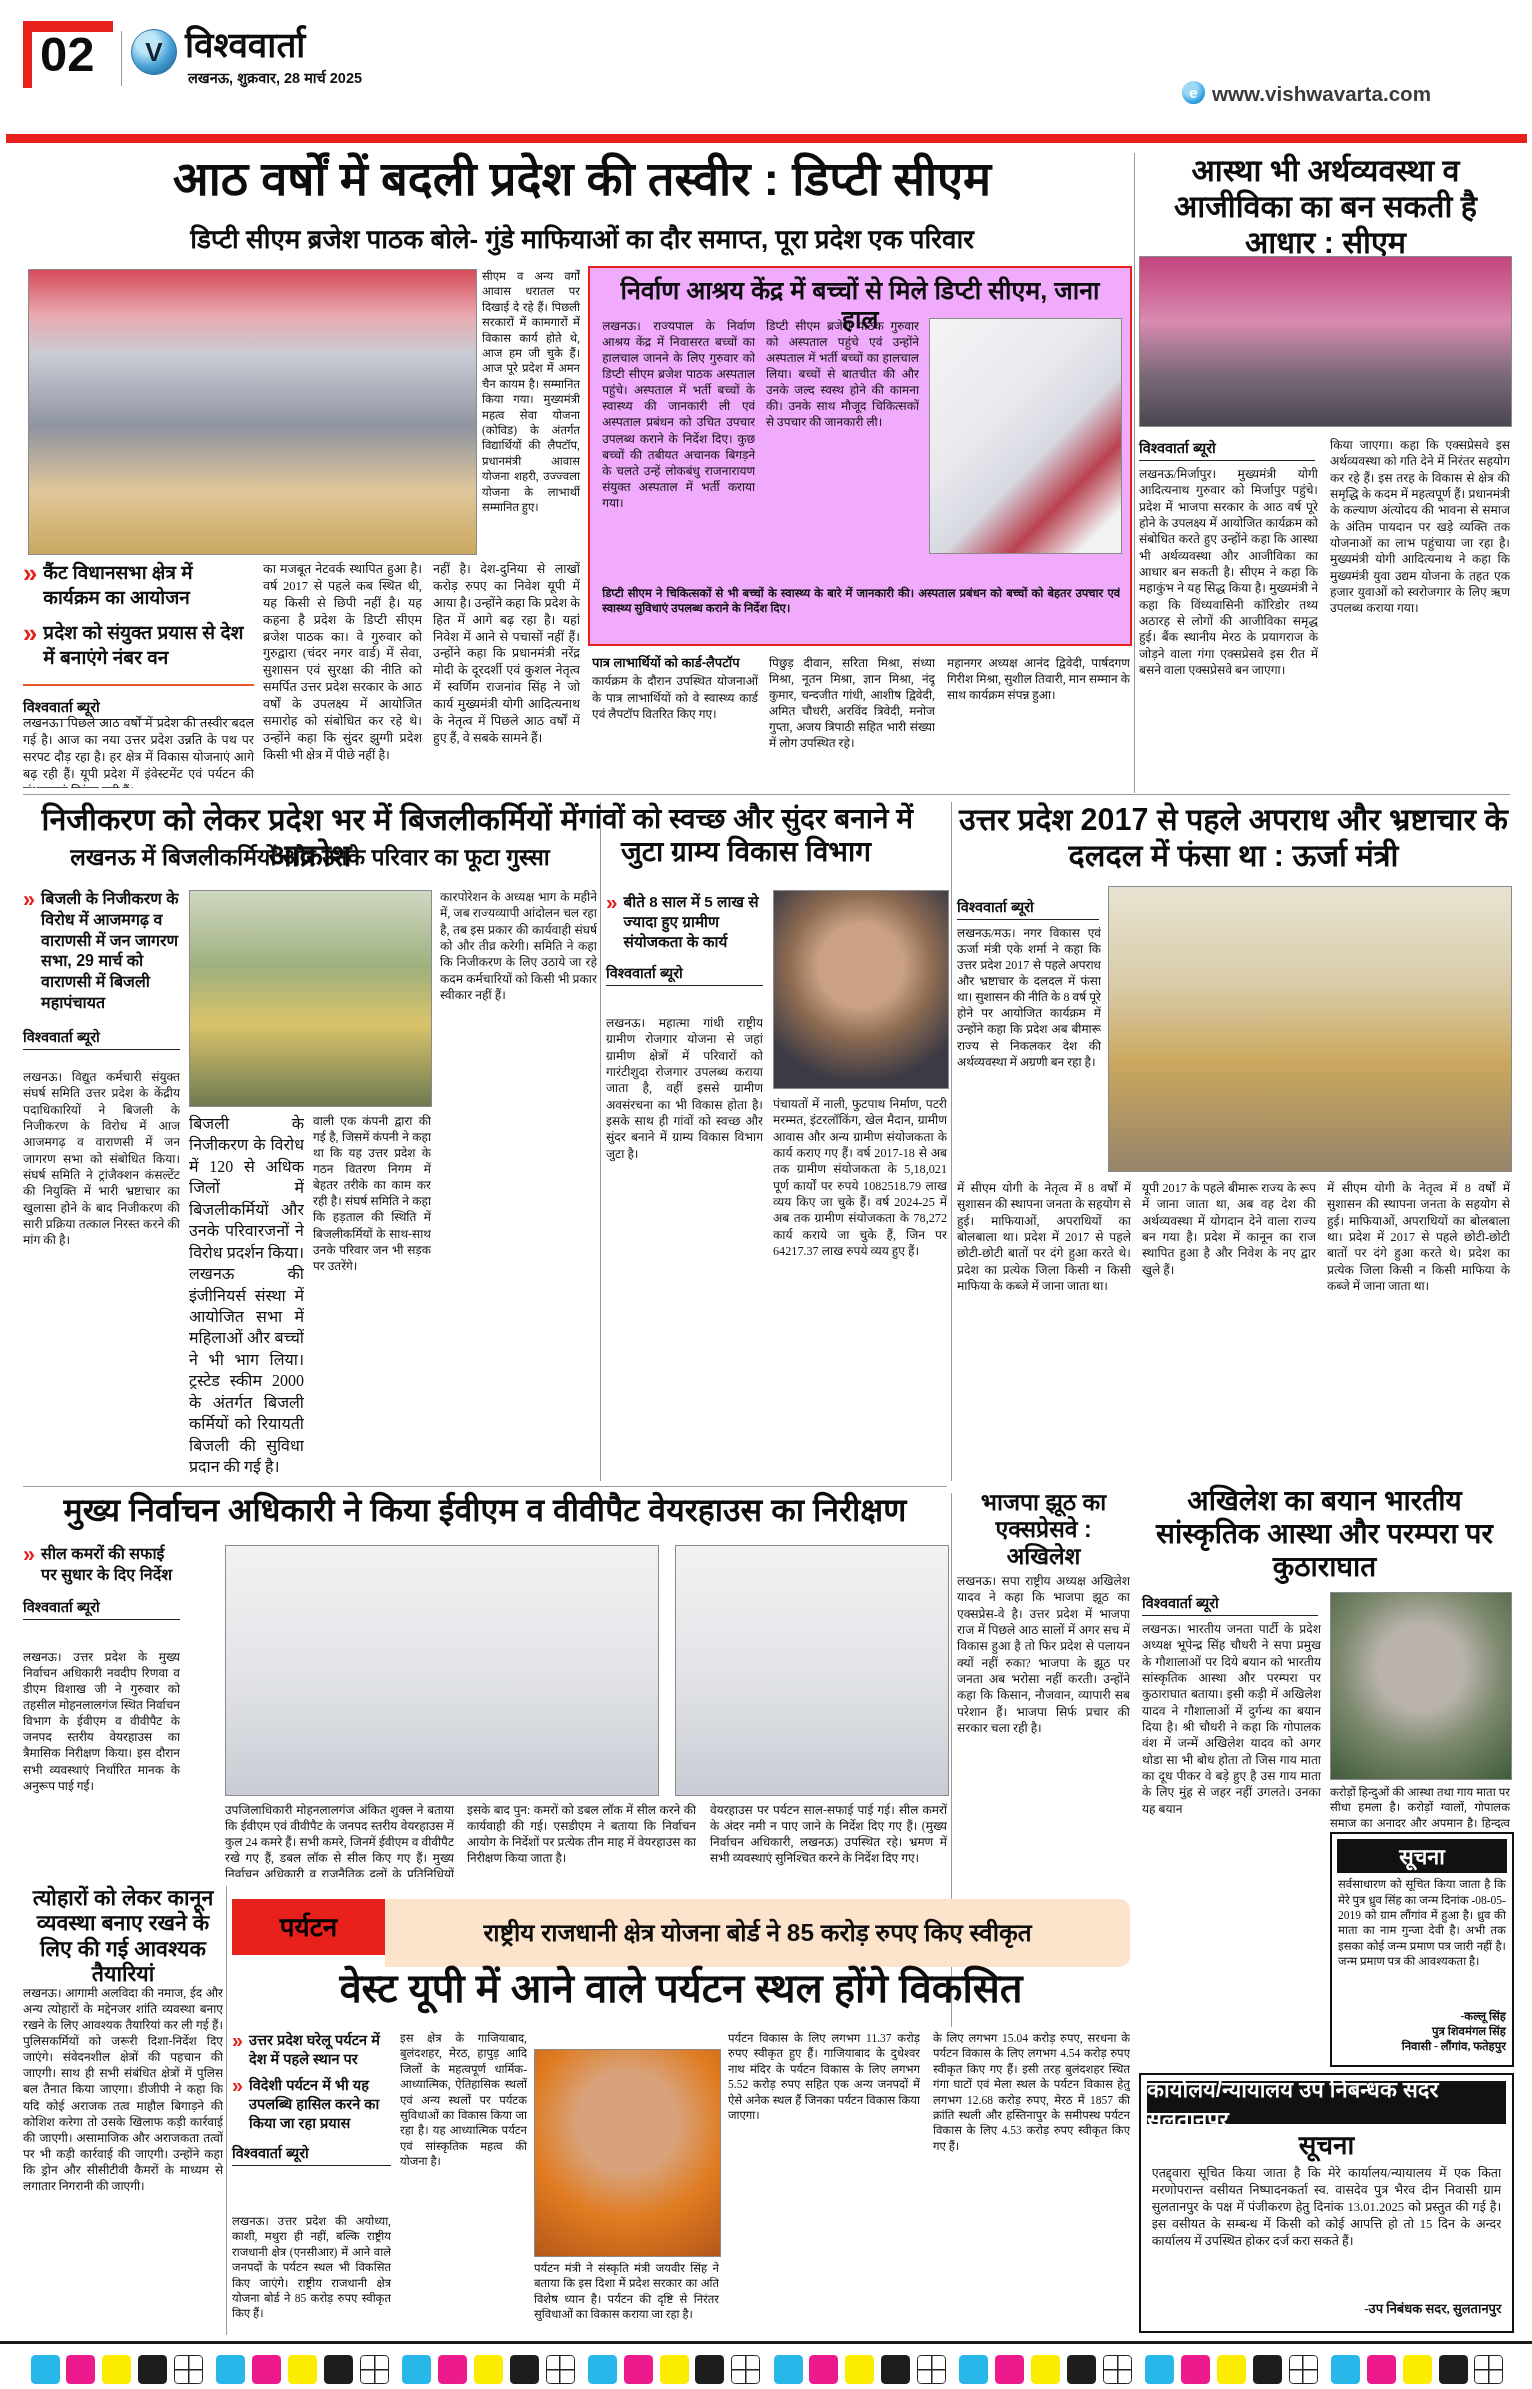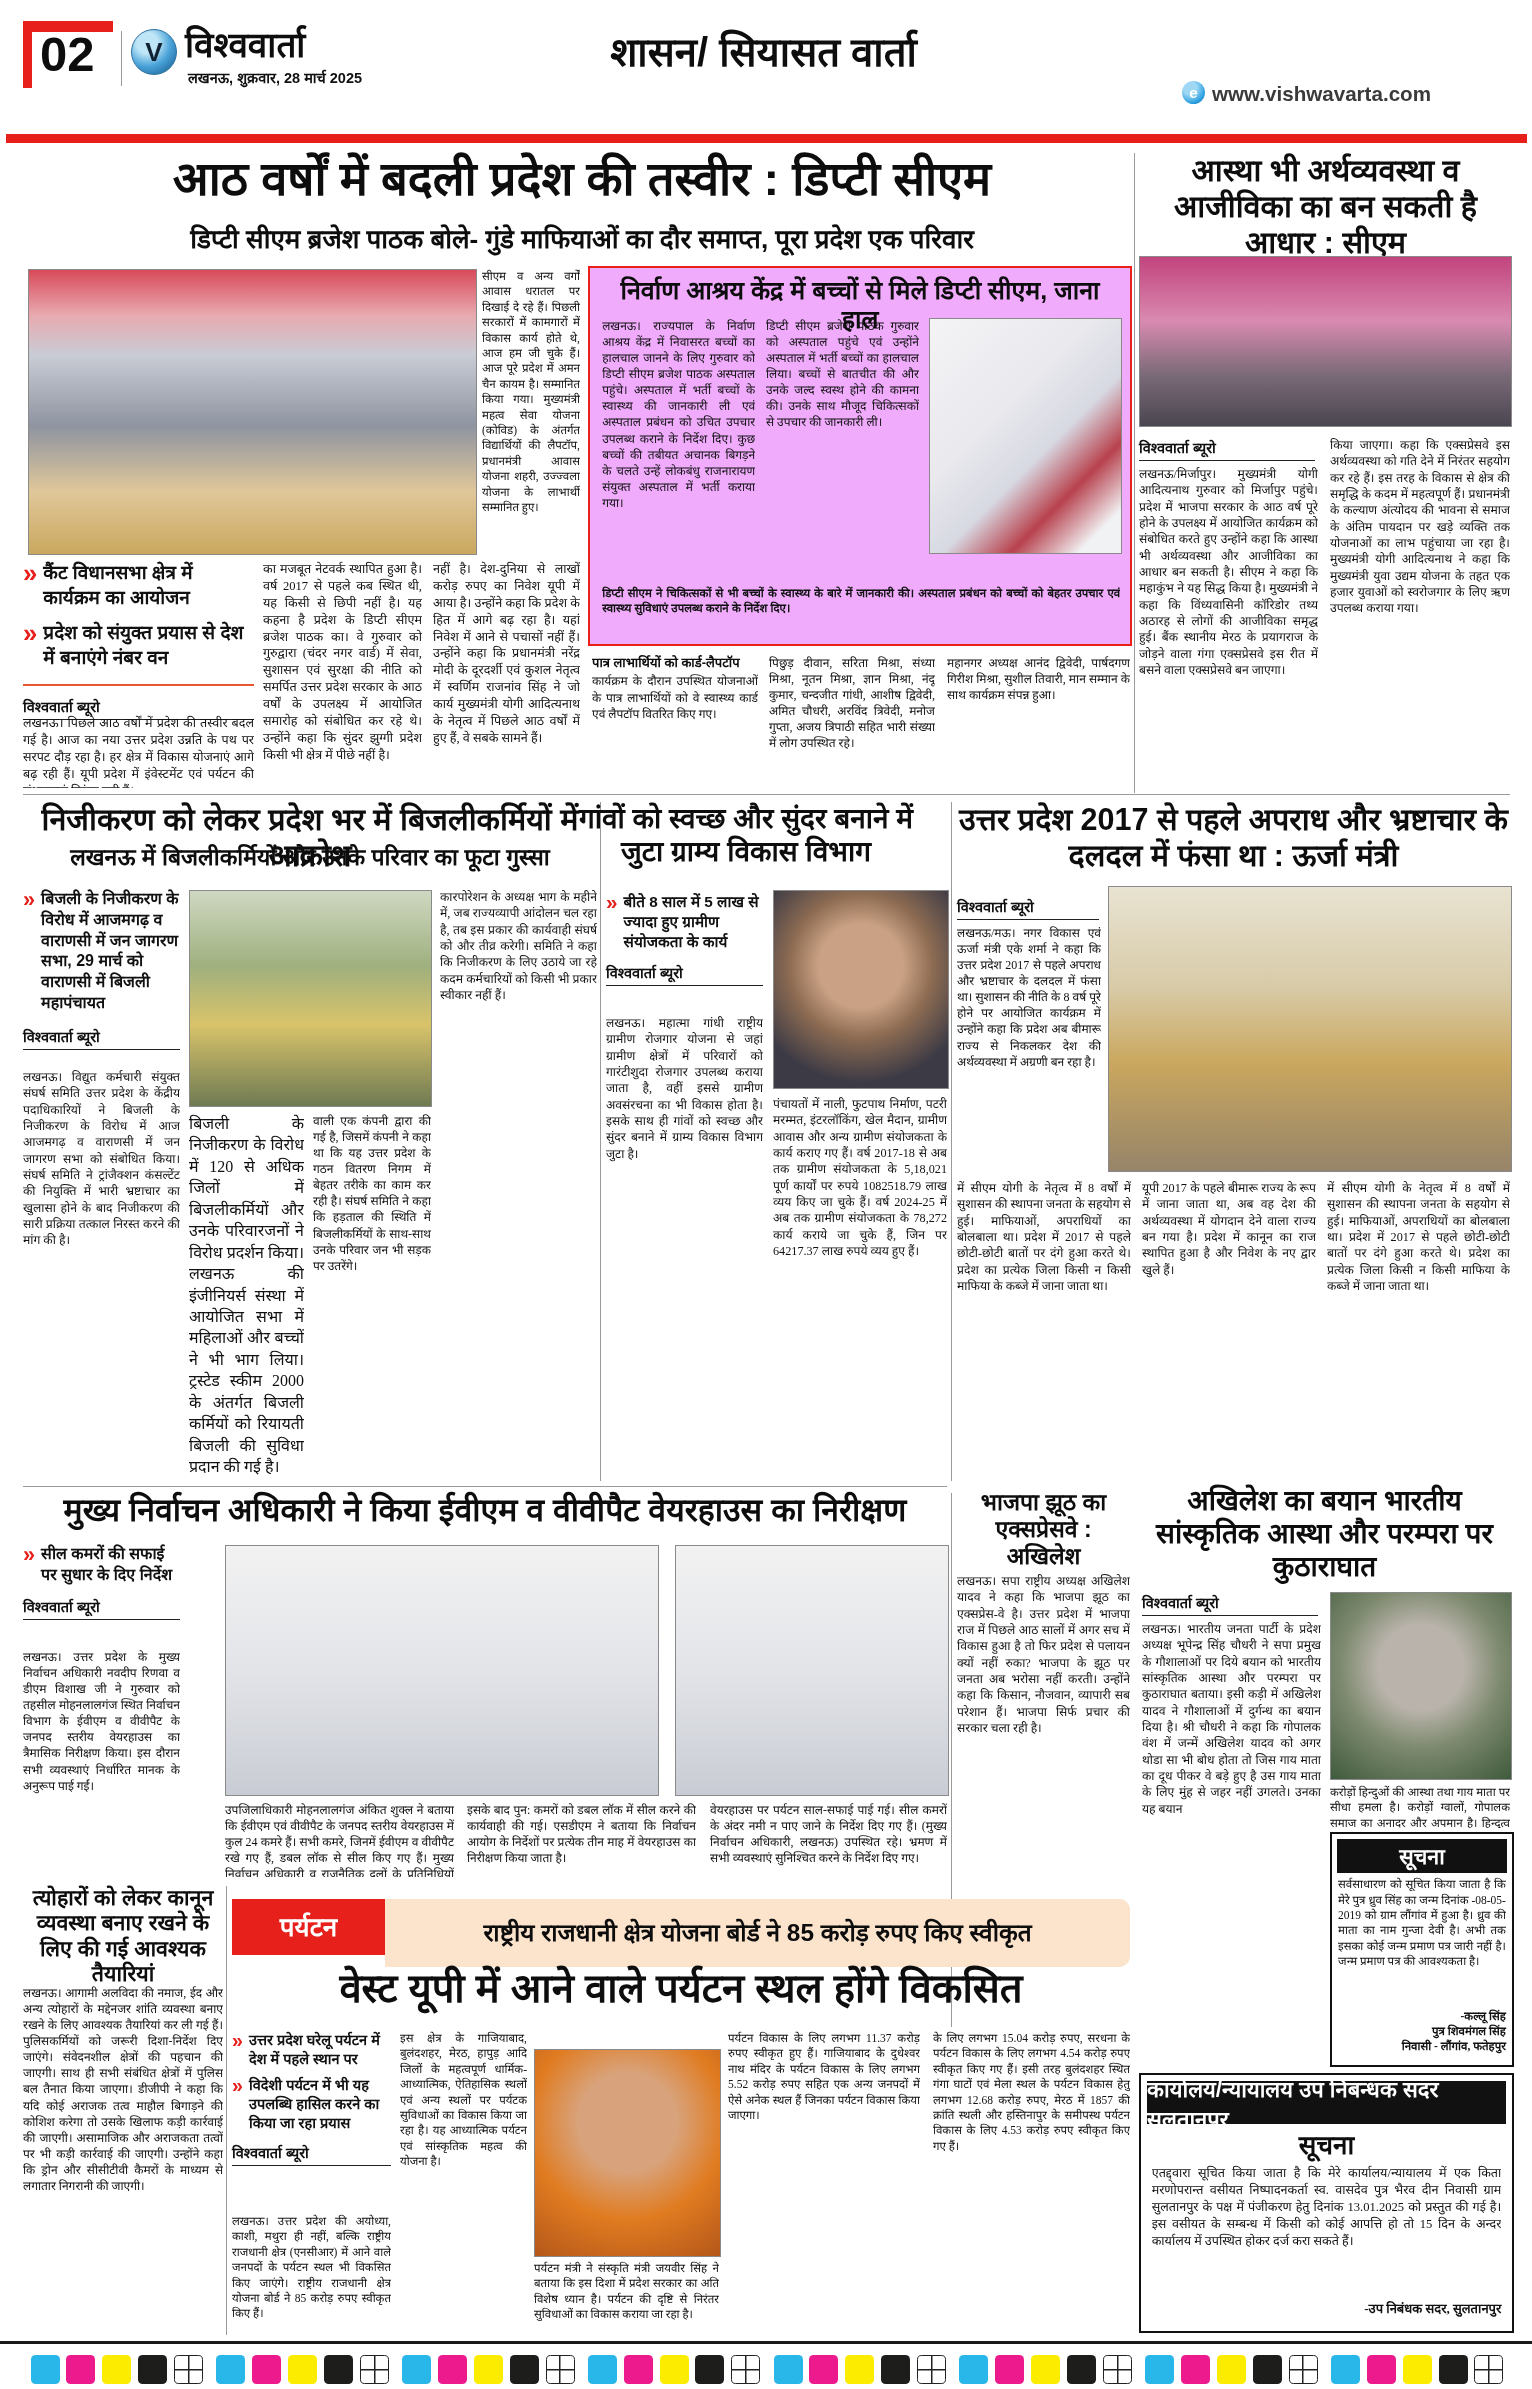--- a/index.html
+++ b/index.html
@@ -50,21 +50,20 @@
   <div class="abs hl" style="left:40px;top:26px;font-size:49px;">02</div>
   <div class="vline" style="left:121px;top:30.5px;height:55px;"></div>
   <div class="abs" style="left:131px;top:29px;width:44px;height:44px;border-radius:50%;
        background:radial-gradient(circle at 35% 30%,#bfe6f7 0 25%,#4aa3d8 55%,#2f7fb5 75%,#3f9e4f 100%);
        display:flex;align-items:center;justify-content:center;color:#123;font-weight:bold;font-size:26px;
        font-family:'Liberation Sans',sans-serif;border:1.5px solid #2a6fa0;">
     <span>V</span>
   </div>
   <div class="abs hl" style="left:185px;top:24.4px;font-size:35px;">विश्ववार्ता</div>
   <div class="abs b" style="left:188px;top:67px;font-size:14.5px;font-family:'Liberation Sans',sans-serif;">लखनऊ,  शुक्रवार, 28 मार्च 2025</div>
-  <div class="abs hl c" style="left:397px;top:29px;width:733px;font-size:40px;">शासन/ सियासत वार्ता</div>
   <div class="abs" style="left:1182px;top:81px;width:23px;height:23px;border-radius:50%;
        background:radial-gradient(circle at 35% 30%,#9fd8f5 0 30%,#2a9fe0 70%,#1a6fb0);
        color:#fff;font-weight:bold;display:flex;align-items:center;justify-content:center;
        font-family:'Liberation Sans',sans-serif;font-size:15.3px;">
     <span>e</span>
   </div>
   <div class="abs b" style="left:1212px;top:82px;font-size:20.6px;color:#3a3a3a;font-family:'Liberation Sans',sans-serif;">www.vishwavarta.com</div>
   <div class="abs" style="left:6.1px;top:134px;width:1521px;height:9.2px;background:#e8201c;"></div>
 
   <div class="abs hl c" style="left:30.5px;top:151px;width:1103px;font-size:47px;">आठ वर्षों में बदली प्रदेश की तस्वीर : डिप्टी सीएम</div>
@@ -183,21 +182,21 @@
     <div class="col" style="position:static;margin:3.1px 6.1px;font-size:11.5px;height:128px;">सर्वसाधारण को सूचित किया जाता है कि मेरे पुत्र ध्रुव सिंह का जन्म दिनांक -08-05-2019 को ग्राम लौंगांव में हुआ है। ध्रुव की माता का नाम गुन्जा देवी है। अभी तक इसका कोई जन्म प्रमाण पत्र जारी नहीं है। जन्म प्रमाण पत्र की आवश्यकता है।</div>
     <div class="b" style="text-align:right;margin:0 6.1px;font-size:11.5px;">-कल्लू सिंह</div>
     <div class="b" style="text-align:right;margin:0 6.1px;font-size:11.5px;">पुत्र शिवमंगल सिंह</div>
     <div class="b" style="text-align:right;margin:0 6.1px;font-size:11.5px;">निवासी - लौंगांव, फतेहपुर</div>
   </div>
 
   <div class="abs hl c" style="left:23px;top:1886px;width:200px;font-size:21.4px;">त्योहारों को लेकर कानून व्यवस्था बनाए रखने के लिए की गई आवश्यक तैयारियां</div>
   <div class="col" style="left:23px;top:1985px;width:200px;height:350px;font-size:12px;">लखनऊ। आगामी अलविदा की नमाज, ईद और अन्य त्योहारों के मद्देनजर शांति व्यवस्था बनाए रखने के लिए आवश्यक तैयारियां कर ली गई हैं। पुलिसकर्मियों को जरूरी दिशा-निर्देश दिए जाएंगे। संवेदनशील क्षेत्रों की पहचान की जाएगी। साथ ही सभी संबंधित क्षेत्रों में पुलिस बल तैनात किया जाएगा। डीजीपी ने कहा कि यदि कोई अराजक तत्व माहौल बिगाड़ने की कोशिश करेगा तो उसके खिलाफ कड़ी कार्रवाई की जाएगी। असामाजिक और अराजकता तत्वों पर भी कड़ी कार्रवाई की जाएगी। उन्होंने कहा कि ड्रोन और सीसीटीवी कैमरों के माध्यम से लगातार निगरानी की जाएगी।</div>
 
   <div class="vline" style="left:226px;top:1886px;height:449px;"></div>
-  <div class="abs redbox hl" style="left:232px;top:1899px;width:153px;height:56px;font-size:26px;color:#ffffff;">पर्यटन</div>
+  <div class="abs redbox hl" style="left:232px;top:1899px;width:153px;height:56px;font-size:26px;color:#000000;">पर्यटन</div>
   <div class="abs strip hl" style="left:385px;top:1899px;width:745px;height:68px;font-size:24.4px;">राष्ट्रीय राजधानी क्षेत्र योजना बोर्ड ने 85 करोड़ रुपए किए स्वीकृत</div>
   <div class="abs hl c" style="left:232px;top:1965px;width:898px;font-size:40px;">वेस्ट यूपी में आने वाले पर्यटन स्थल होंगे विकसित</div>
 
   <div class="abs" style="left:232px;top:2031px;width:159px;">
     <div class="bullet" style="font-size:14.5px;margin-bottom:7.6px;">
       <span class="chev">»</span>
       <span>उत्तर प्रदेश घरेलू पर्यटन में देश में पहले स्थान पर</span>
     </div>
     <div class="bullet" style="font-size:14.5px;">
       <span class="chev">»</span>

